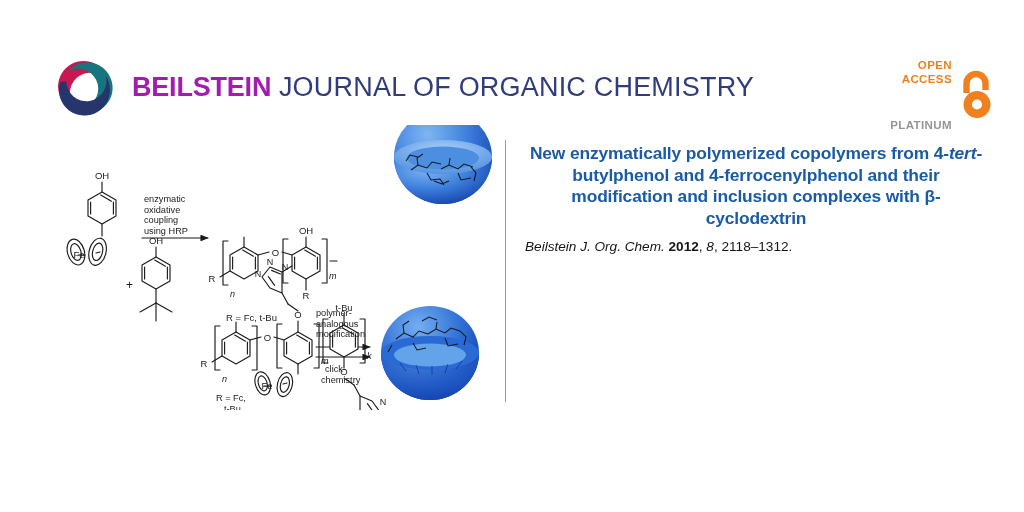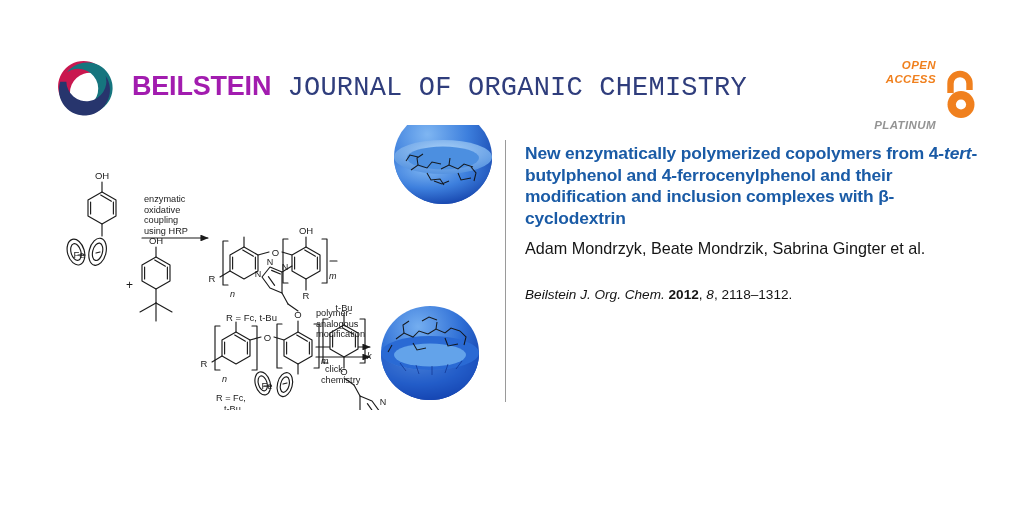--- a/index.html
+++ b/index.html
@@ -45,31 +45,29 @@
   }
   .wordmark .wm-strong {
     font-weight: bold;
     color: #a21caf;
     letter-spacing: -0.2px;
   }
   .wordmark .wm-light {
     font-weight: normal;
     color: #2f3d7c;
     letter-spacing: 0.2px;
-    font-family: Liberation Mono, monospace;
   }
 
   
   .oa-badge {
     position: absolute;
-    right: 44px;
+    right: 28px;
     top: 58px;
     display: flex;
     align-items: center;
-    font-style: italic;
   }
   .oa-text {
     text-align: right;
     font-size: 11.5px;
     font-weight: bold;
     line-height: 14px;
     letter-spacing: 0.4px;
     margin-right: 6px;
   }
   .oa-open, .oa-access { color: #f0801e; display: block; }
@@ -103,20 +101,21 @@
     top: 143px;
     width: 462px;
   }
   .article-title {
     color: #1a5ba6;
     font-weight: bold;
     font-size: 17.4px;
     line-height: 21.5px;
     margin: 0 0 9px 0;
     letter-spacing: -0.15px;
+    text-align: center;
   }
   .article-title .it { font-style: italic; }
   .authors {
     font-size: 16.2px;
     line-height: 21px;
     color: #151515;
     margin: 0 0 27px 0;
   }
   .citation {
     font-size: 13.6px;
@@ -413,17 +412,16 @@
     </g>
   </svg>
 </div>
 
 <div class="divider"></div>
 
 <div class="meta-column">
 
   <h1 class="article-title"><span>New enzymatically polymerized copolymers from 4-</span><span class="it">tert</span><span>-butylphenol and 4-ferrocenylphenol and their modification and inclusion complexes with β-cyclodextrin</span></h1>
 
-  <p class="authors">Adam Mondrzyk, Beate Mondrzik, Sabrina Gingter et al.</p>
 
   <p class="citation"><span class="jname">Beilstein J. Org. Chem.</span><span> </span><span class="jyear">2012</span><span>, </span><span class="jvol">8</span><span>, </span><span>2118–1312.</span></p>
 
 </div>
 
 </body></html>

